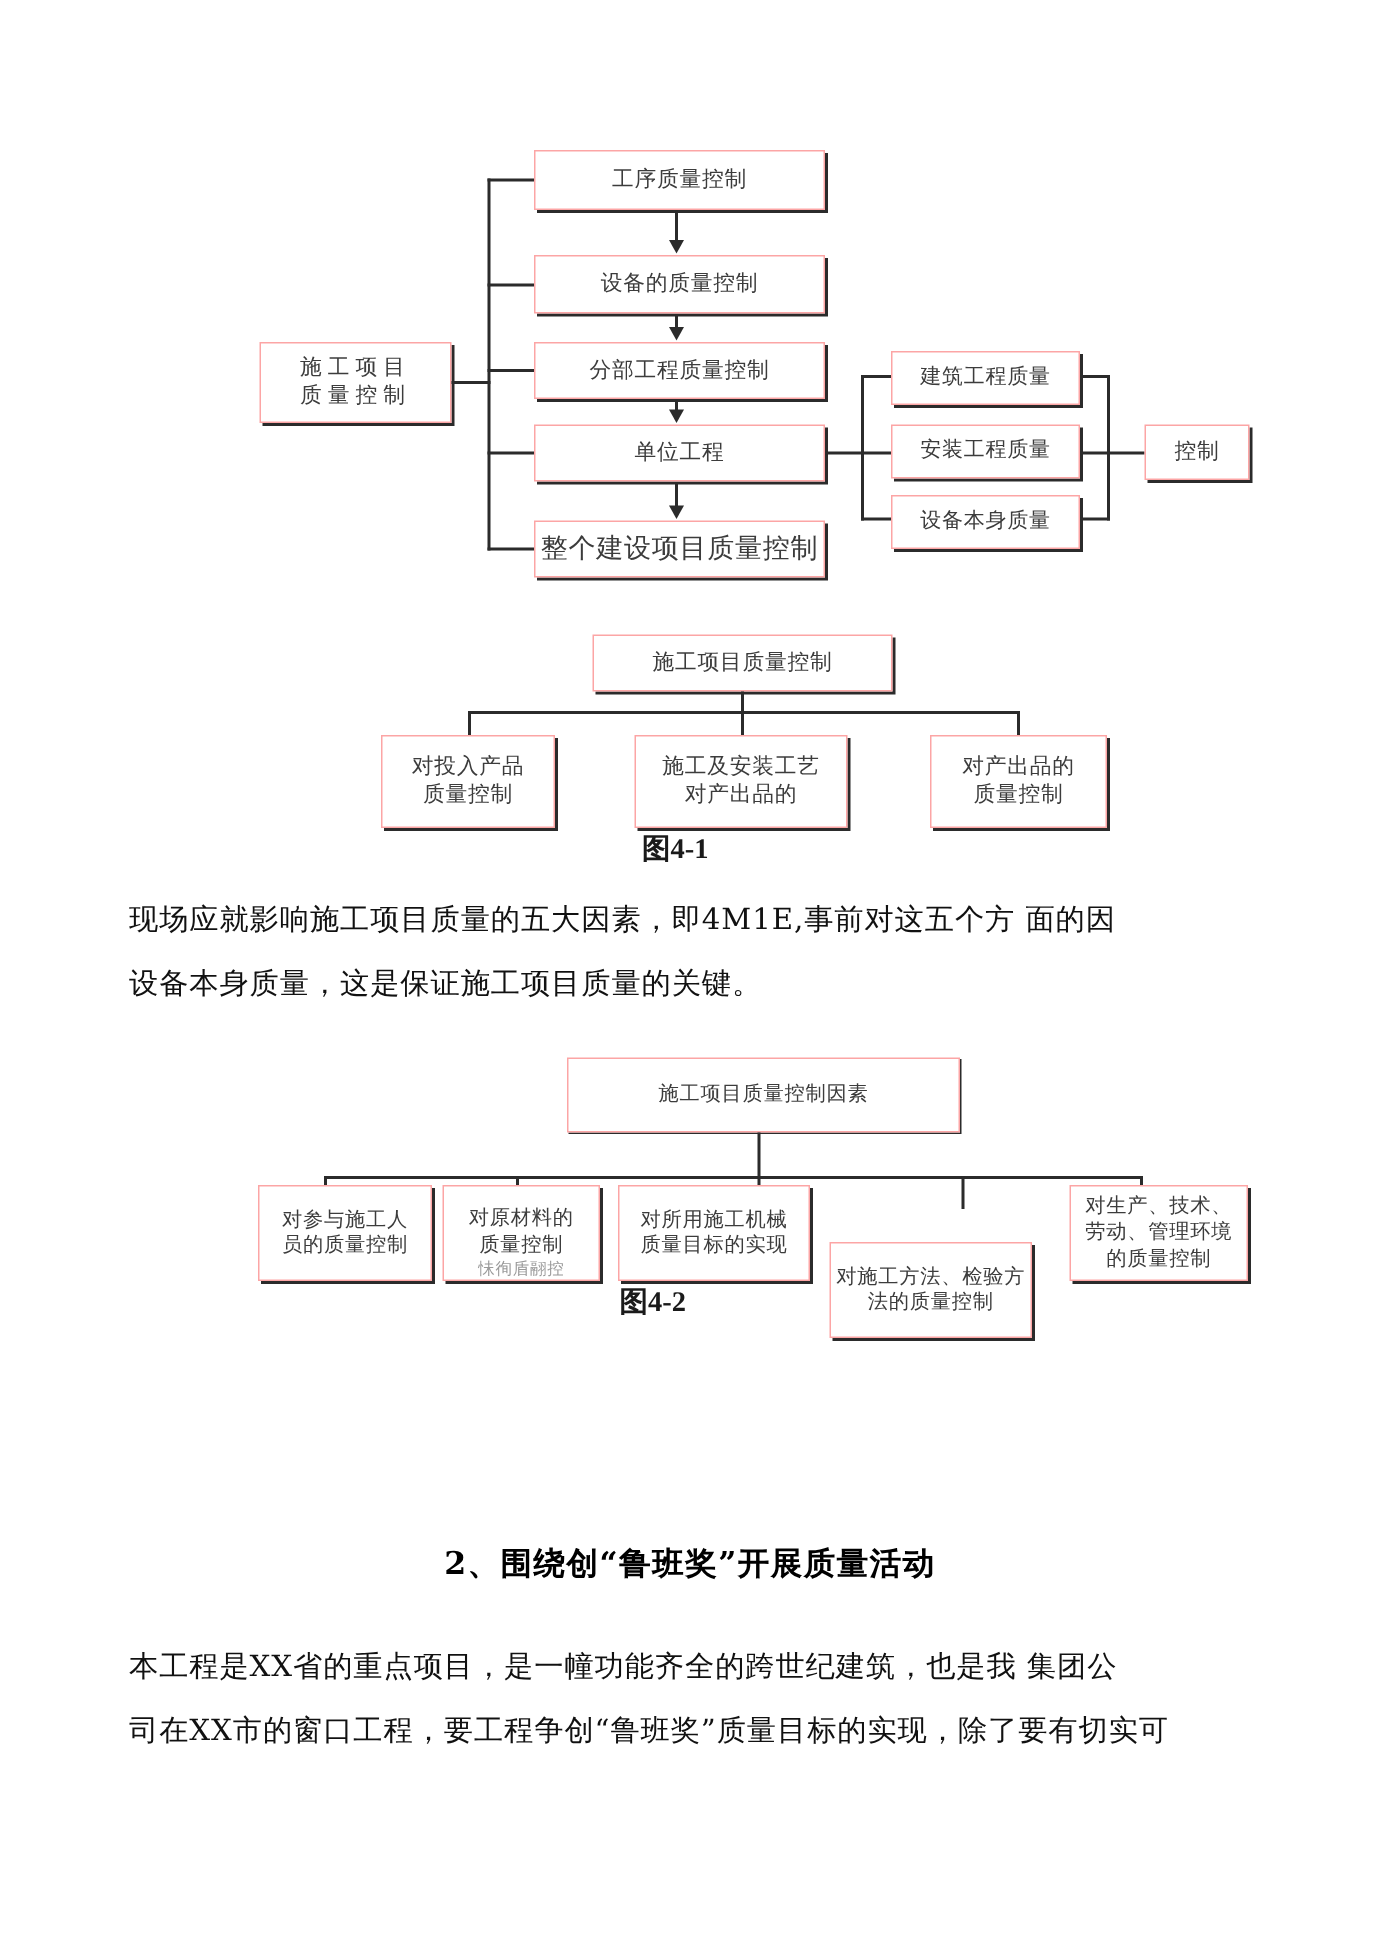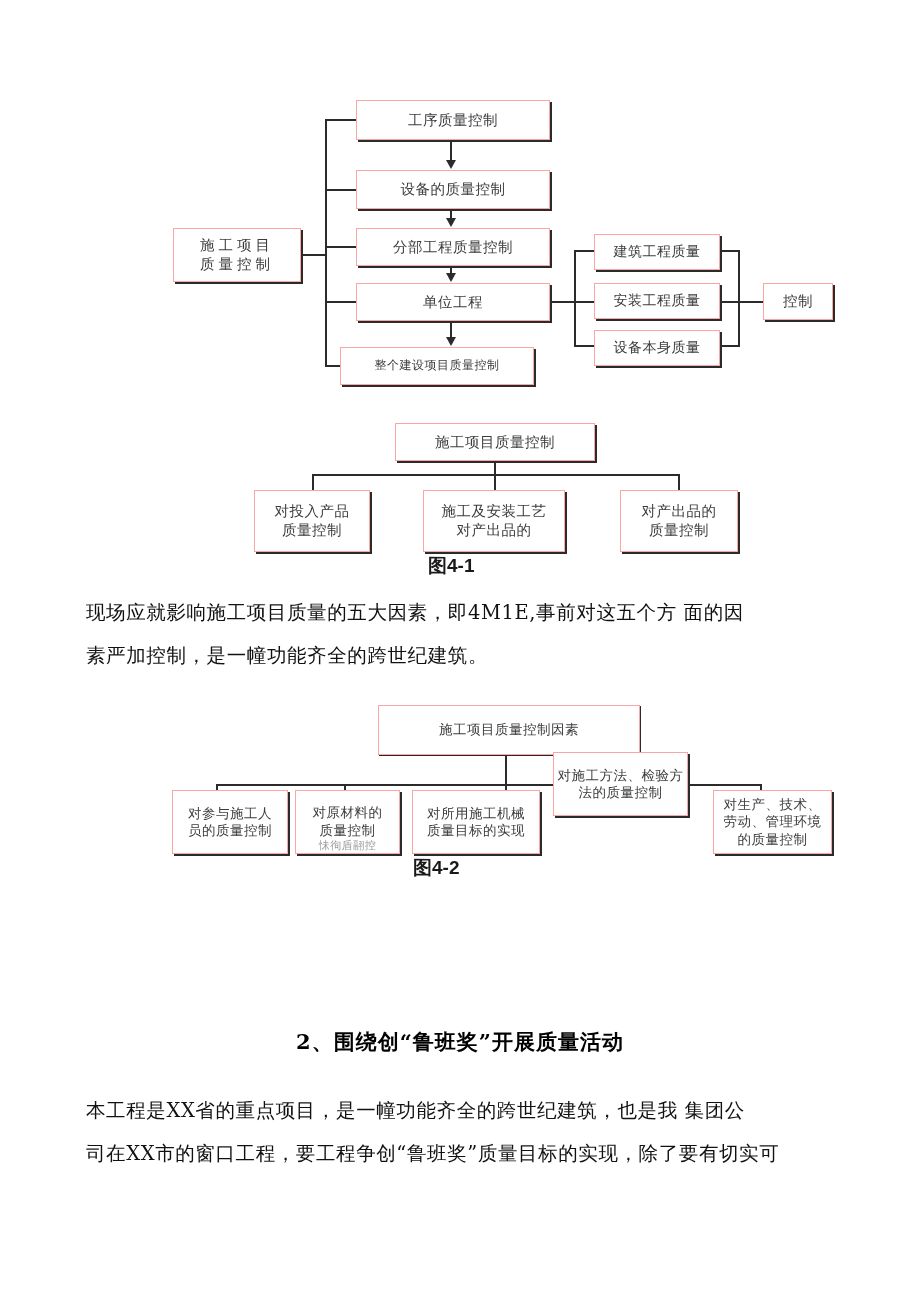--- a/index.html
+++ b/index.html
@@ -51,21 +51,21 @@
   .arrow {
     position: absolute;
     width: 0;
     height: 0;
     border-left: 5px solid transparent;
     border-right: 5px solid transparent;
     border-top: 9px solid #2b2b2b;
   }
   .fig-caption {
     position: absolute;
-    font-family: Liberation Sans, sans-serif;
+    font-family: Liberation Serif, serif;
     font-weight: bold;
     font-size: 19px;
     color: #1a1a1a;
     letter-spacing: 0px;
   }
 
   
   .para {
     position: absolute;
     font-family: "DejaVu Serif", "Liberation Serif", serif;
@@ -107,21 +107,21 @@
   <div class="ln h" style="left:325px; top:119px; width:32px;"></div>
   <div class="ln h" style="left:325px; top:189px; width:32px;"></div>
   <div class="ln h" style="left:325px; top:246px; width:32px;"></div>
   <div class="ln h" style="left:325px; top:301px; width:32px;"></div>
   <div class="ln h" style="left:325px; top:365px; width:32px;"></div>
 
   <div class="fbox" style="left:356px; top:100px; width:194px; height:40px; font-size:14.5px;">工序质量控制</div>
   <div class="fbox" style="left:356px; top:170px; width:194px; height:39px; font-size:14.5px;">设备的质量控制</div>
   <div class="fbox" style="left:356px; top:228px; width:194px; height:38px; font-size:14.5px;">分部工程质量控制</div>
   <div class="fbox" style="left:356px; top:283px; width:194px; height:38px; font-size:14.5px;">单位工程</div>
-  <div class="fbox" style="left:340px; top:347px; width:194px; height:38px; font-size:12px;">整个建设项目质量控制</div>
+  <div class="fbox" style="left:356px; top:347px; width:194px; height:38px; font-size:18px;font-family:Liberation Serif, serif;">整个建设项目质量控制</div>
 
   <div class="ln v" style="left:450px; top:141px; height:21px;"></div>
   <div class="arrow" style="left:446px; top:160px;"></div>
   <div class="ln v" style="left:450px; top:210px; height:10px;"></div>
   <div class="arrow" style="left:446px; top:218px;"></div>
   <div class="ln v" style="left:450px; top:267px; height:7px;"></div>
   <div class="arrow" style="left:446px; top:273px;"></div>
   <div class="ln v" style="left:450px; top:322px; height:16px;"></div>
   <div class="arrow" style="left:446px; top:337px;"></div>
 
@@ -159,21 +159,21 @@
 质量控制</div>
   <div class="fbox" style="left:423px; top:490px; width:142px; height:62px; font-size:14.5px;">施工及安装工艺
 对产出品的</div>
   <div class="fbox" style="left:620px; top:490px; width:118px; height:62px; font-size:14.5px;">对产出品的
 质量控制</div>
 
   <div class="fig-caption" style="left:428px; top:553px;">图4-1</div>
 </div>
 
 <div class="para" style="left:86px; top:592px; width:750px;">现场应就影响施工项目质量的五大因素，即4M1E,事前对这五个方 面的因</div>
-<div class="para" style="left:86px; top:635px; width:750px;">素严加控制，是一幢功能齐全的跨世纪建筑。</div>
+<div class="para" style="left:86px; top:635px; width:750px;">设备本身质量，这是保证施工项目质量的关键。</div>
 
 <div class="diagram">
 
   <div class="fbox thin" style="left:378px; top:705px; width:262px; height:50px; font-size:13.5px;">施工项目质量控制因素</div>
 
   <div class="ln v" style="left:505px; top:755px; height:31px;"></div>
   <div class="ln h" style="left:216px; top:784px; width:546px;"></div>
 
   <div class="ln v" style="left:216px; top:784px; height:22px;"></div>
   <div class="ln v" style="left:344px; top:784px; height:22px;"></div>
@@ -185,21 +185,21 @@
 员的质量控制</div>
 
   <div class="fbox" style="left:295px; top:790px; width:105px; height:64px; font-size:13.5px; flex-direction:column; justify-content:flex-end;">
     <span style="white-space:pre-line;">对原材料的
 质量控制</span>
     <span class="ghost">怽徇盾翮控</span>
   </div>
 
   <div class="fbox" style="left:412px; top:790px; width:128px; height:64px; font-size:13.5px;">对所用施工机械
 质量目标的实现</div>
-  <div class="fbox" style="left:553px; top:752px; width:135px; height:64px; font-size:13.5px;text-align:center;">对施工方法、检验方
+  <div class="fbox" style="left:553px; top:828px; width:135px; height:64px; font-size:13.5px;text-align:center;">对施工方法、检验方
 法的质量控制</div>
   <div class="fbox" style="left:713px; top:790px; width:119px; height:64px; font-size:13.5px;">对生产、技术、
 劳动、管理环境
 的质量控制</div>
 
   <div class="fig-caption" style="left:413px; top:855px;">图4-2</div>
 </div>
 
 <div class="heading" style="top:1028px;">2、围绕创“鲁班奖”开展质量活动</div>
 

